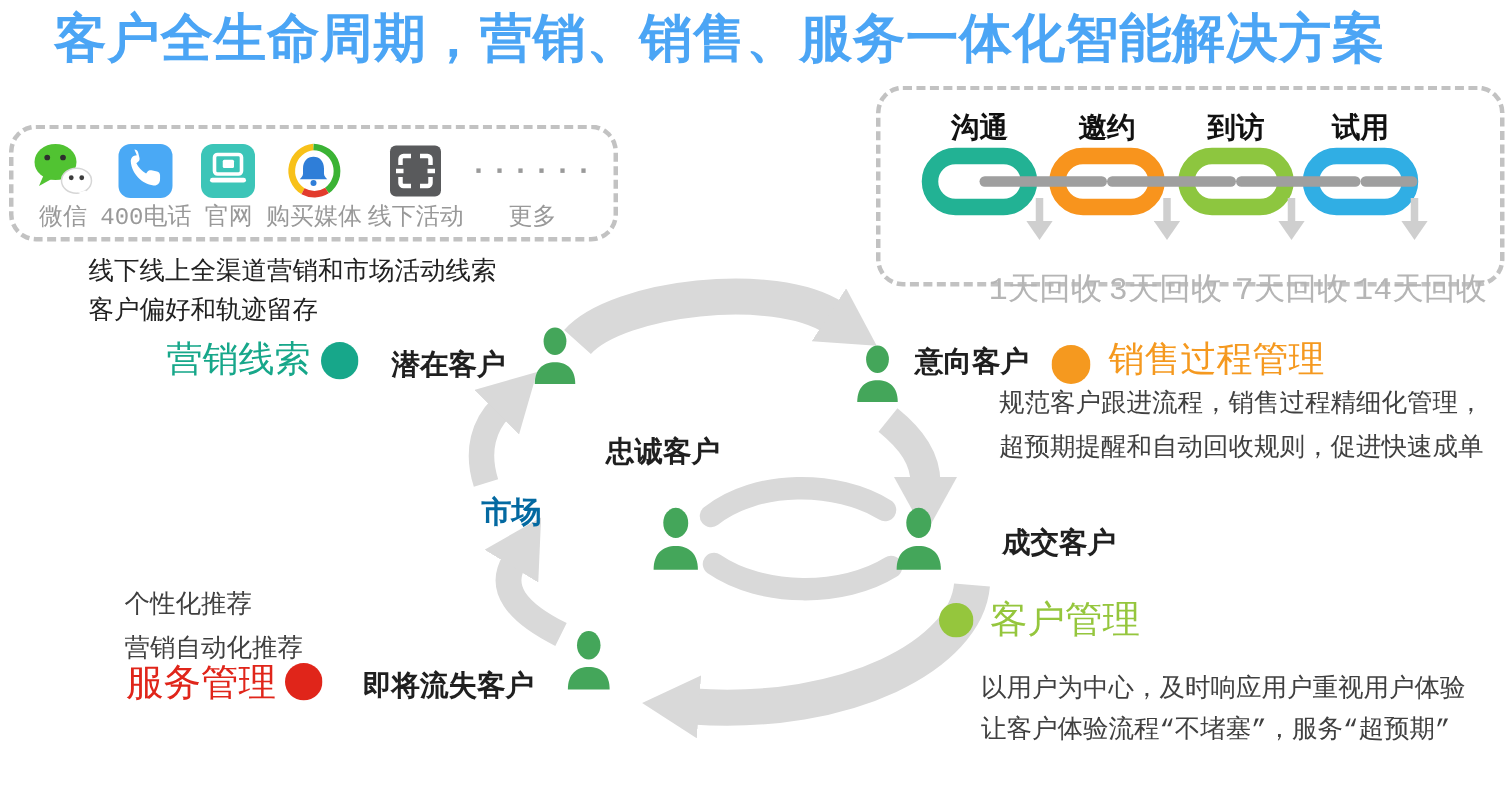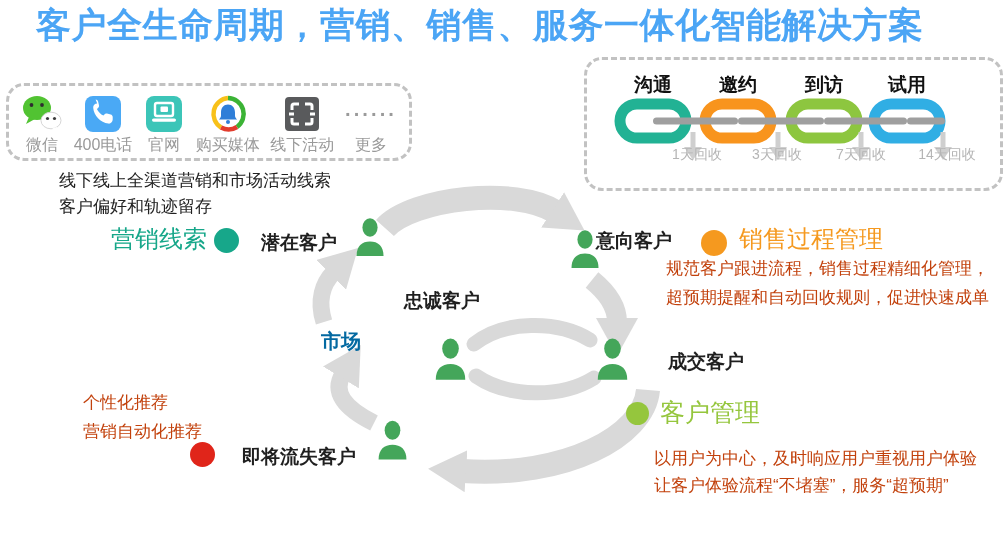--- a/index.html
+++ b/index.html
@@ -1,38 +1,38 @@
 <!DOCTYPE html>
 <html><head>
 <meta charset="utf-8">
 <style>
   html,body{margin:0;padding:0;background:#fff;}
   .stage{
     position:relative;width:1006px;height:534px;background:#ffffff;overflow:hidden;
-    font-family:Liberation Sans, sans-serif;color:#1f1f1f;
+    font-family:Liberation Mono, monospace;color:#1f1f1f;
   }
   .abs{position:absolute;}
   .title{
     left:36px;top:2px;font-size:35px;font-weight:700;white-space:nowrap;letter-spacing:0.5px;
   }
   .bg-svg{left:0;top:0;width:1006px;height:534px;}
   
   .panel{border:3px dashed #c2c2c2;border-radius:18px;box-sizing:border-box;background:transparent;}
   .channels-box{left:6px;top:83px;width:406px;height:78px;display:flex;justify-content:space-between;align-items:flex-start;padding:7px 12px 4px 12px;}
   .channel{display:flex;flex-direction:column;align-items:center;}
   .channel .ic{width:42px;height:42px;}
   .chlabel{font-size:16px;color:#999;margin-top:2px;white-space:nowrap;line-height:1;}
   .more-dots{height:42px;display:flex;align-items:center;color:#9a9a9a;font-size:20px;letter-spacing:2px;font-weight:700;}
   .caption{font-size:17px;color:#222;white-space:nowrap;}
   .funnel-box{left:584px;top:57px;width:419px;height:134px;}
   .stage-label{position:absolute;top:12px;transform:translateX(-50%);font-size:19px;font-weight:700;color:#111;white-space:nowrap;}
-  .recycle-label{position:absolute;top:86px;transform:translateX(-50%);font-size:14px;color:#b5b5b5;white-space:nowrap;}
+  .recycle-label{position:absolute;top:118px;transform:translateX(-50%);font-size:21px;color:#b5b5b5;white-space:nowrap;}
   .node-label{font-size:19px;font-weight:700;white-space:nowrap;}
   .section-title{font-size:24px;font-weight:500;white-space:nowrap;}
-  .para{font-size:17px;white-space:nowrap;color:#c2410c;}
+  .para{font-size:17px;white-space:nowrap;color:#404040;}
   .loyal{font-size:19px;font-weight:700;}
   .market{font-size:20px;font-weight:700;}
 </style>
 </head>
 <body>
 
 <div class="stage">
 
   <svg class="abs bg-svg" viewBox="0 0 1006 534" xmlns="http://www.w3.org/2000/svg">
     <defs>
@@ -158,37 +158,38 @@
   </div>
 
   <div class="abs section-title" style="left: 111px; top: 223px; color: rgb(23, 167, 138);">营销线索</div>
   <svg class="abs" style="left:214px;top:228px;" width="25" height="25">
     <circle cx="12.5" cy="12.5" r="12.5" fill="#17a78a"></circle>
   </svg>
   <div class="abs node-label" style="left:261px;top:230px;">潜在客户</div>
 
   <div class="abs loyal" style="left:404px;top:288px;">忠诚客户</div>
   <div class="abs market" style="left: 321px; top: 328px; color: #0369a1;">市场</div>
-  <div class="abs node-label" style="left:596px;top:228px;">意向客户</div>
+  <div class="abs node-label" style="left:610px;top:228px;">意向客户</div>
   <div class="abs node-label" style="left:668px;top:349px;">成交客户</div>
   <div class="abs node-label" style="left:242px;top:444px;">即将流失客户</div>
 
   <svg class="abs" style="left:701px;top:230px;" width="26" height="26">
     <circle cx="13" cy="13" r="13" fill="#f5991f"></circle>
   </svg>
   <div class="abs section-title" style="left: 739px; top: 223px; color: rgb(245, 153, 31);">销售过程管理</div>
   <div class="abs para" style="left:666px;top:257px;">规范客户跟进流程，销售过程精细化管理，</div>
   <div class="abs para" style="left:666px;top:286px;">超预期提醒和自动回收规则，促进快速成单</div>
 
   <svg class="abs" style="left:626px;top:402px;" width="23" height="23">
     <circle cx="11.5" cy="11.5" r="11.5" fill="#95c63d"></circle>
   </svg>
   <div class="abs para" style="left:654px;top:447px;">以用户为中心，及时响应用户重视用户体验</div>
   <div class="abs section-title" style="left: 660px; top: 396px; font-size: 25px; color: rgb(149, 198, 61);">客户管理</div>
   <div class="abs para" style="left:654px;top:474px;">让客户体验流程“不堵塞”，服务“超预期”</div>
 
   <div class="abs para" style="left:83px;top:391px;">个性化推荐</div>
   <div class="abs para" style="left:83px;top:420px;">营销自动化推荐</div>
+  <div class="abs section-title" style="left: 84px; top: 438px; font-size: 25px; color: rgb(224, 37, 26);">服务管理</div>
   <svg class="abs" style="left:190px;top:442px;" width="25" height="25">
     <circle cx="12.5" cy="12.5" r="12.5" fill="#e0251a"></circle>
   </svg>
 
 </div>
 
 </body></html>

